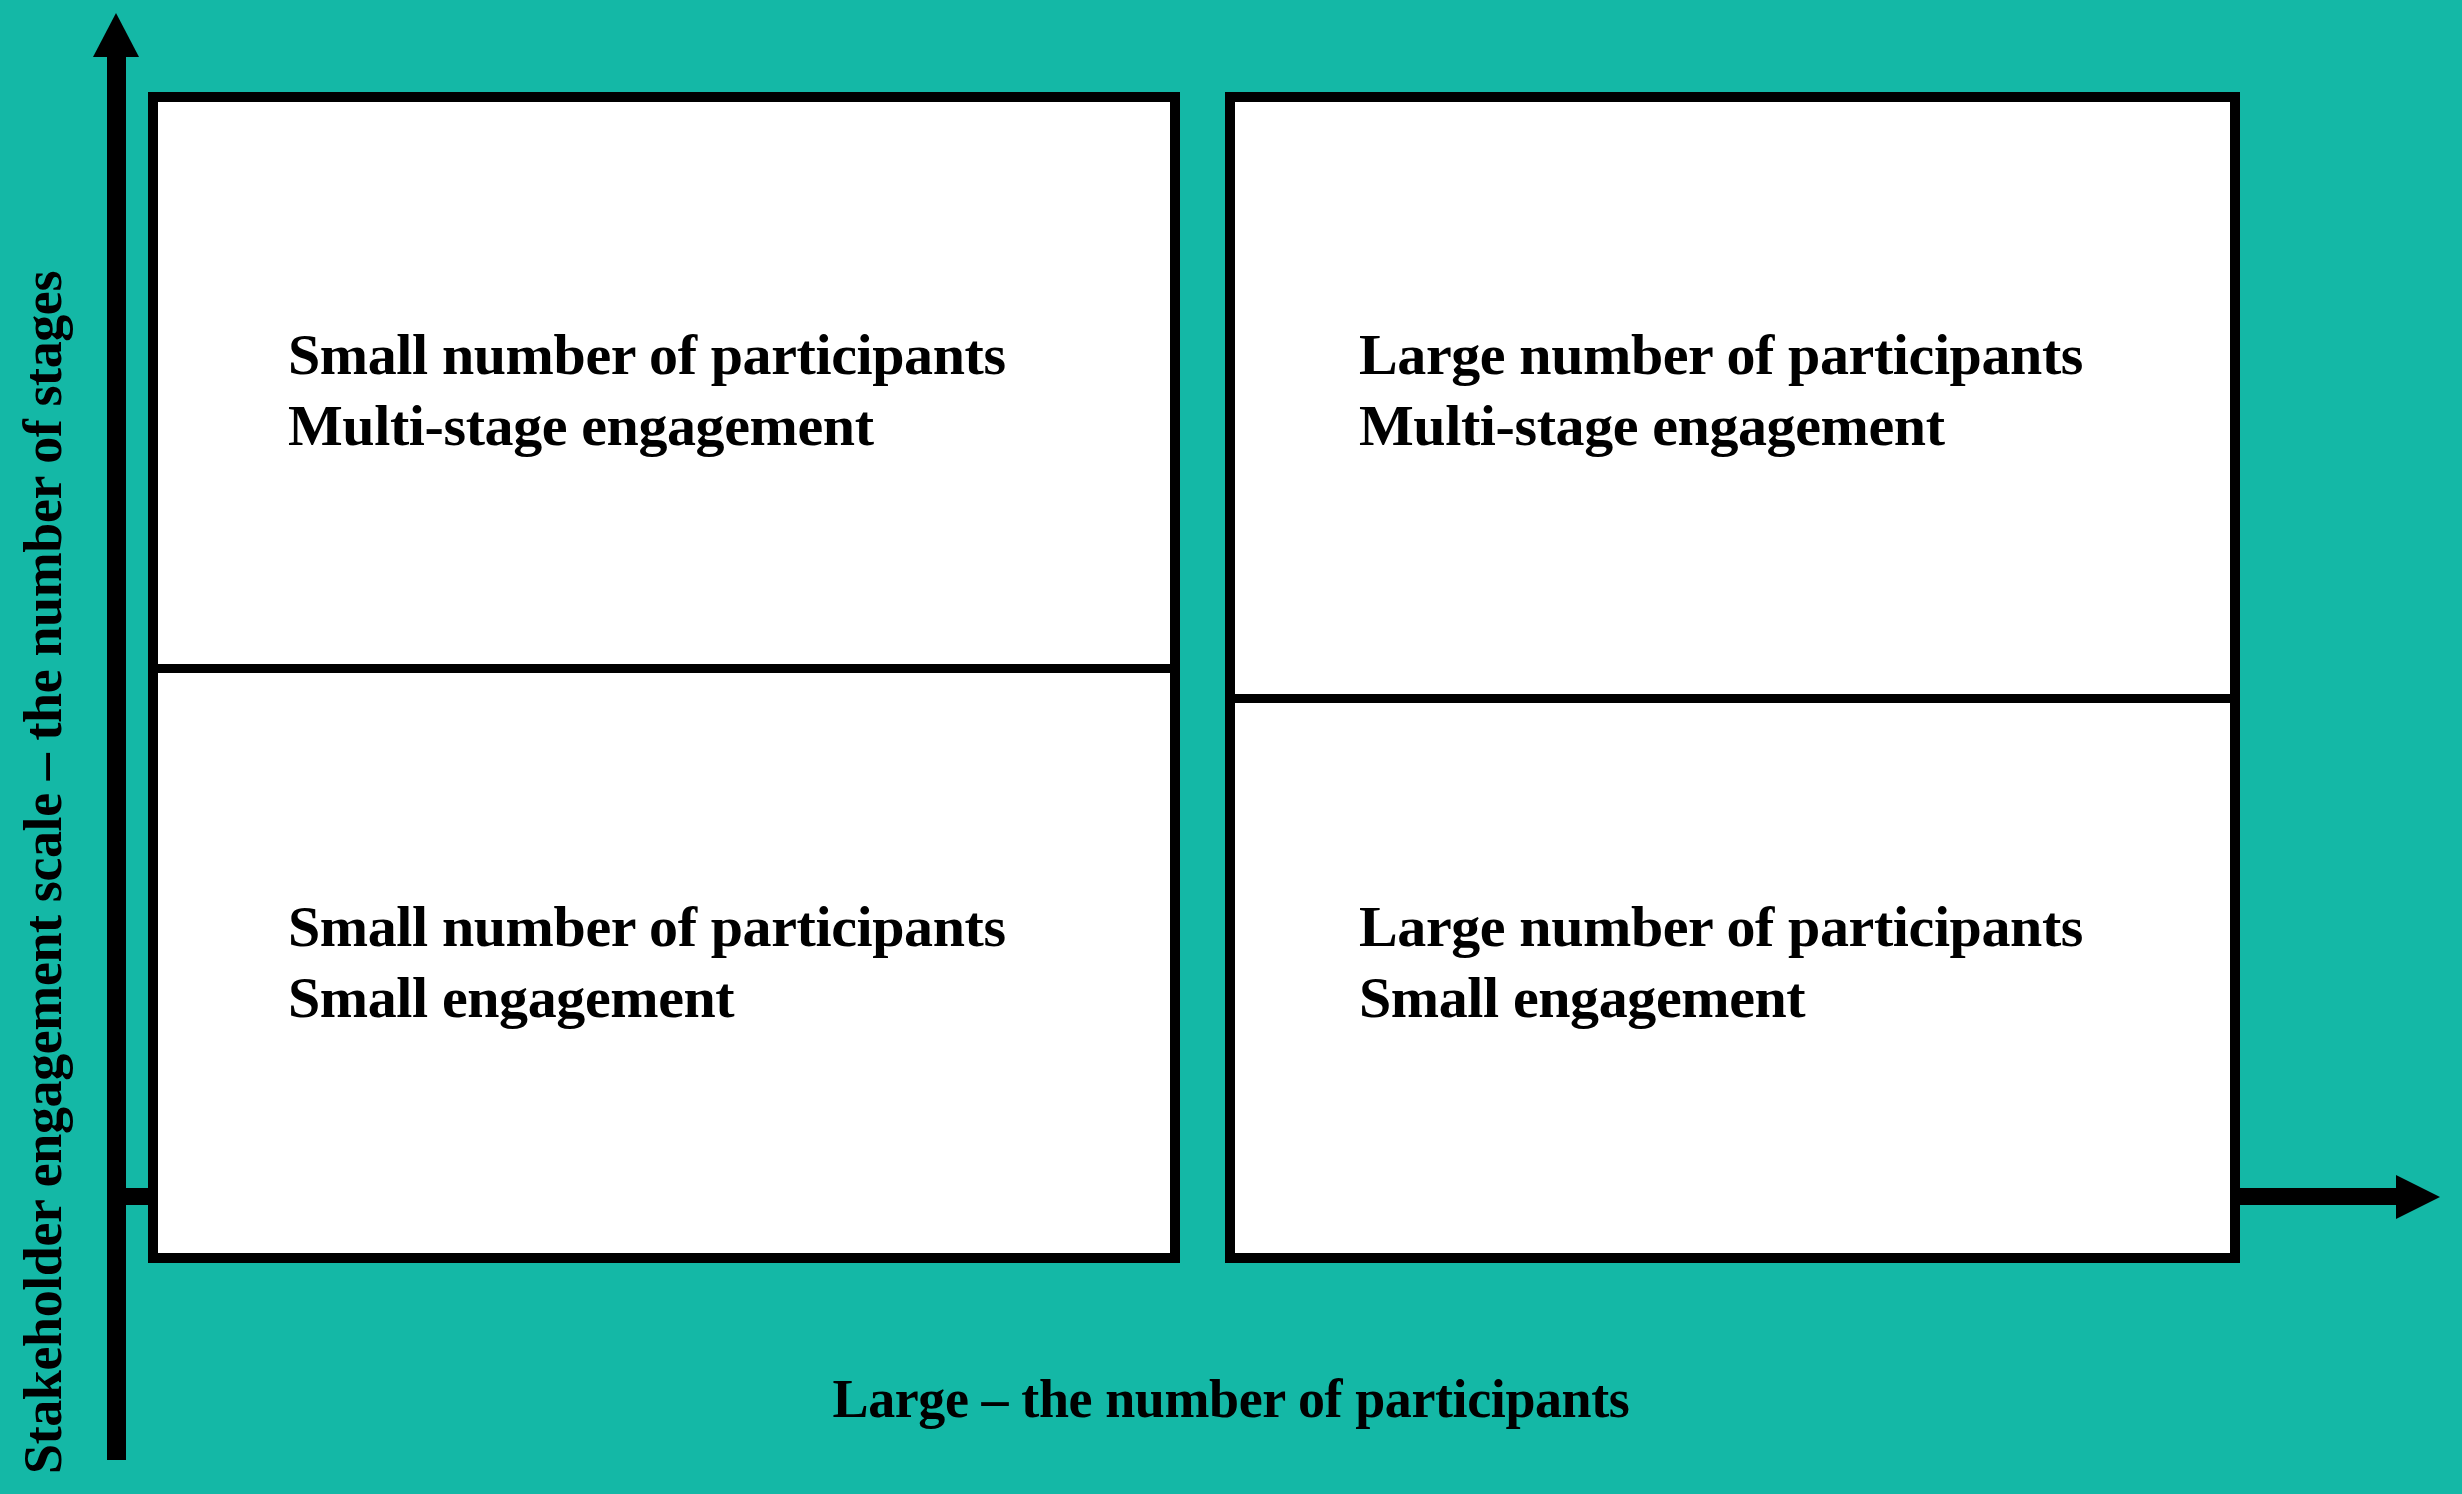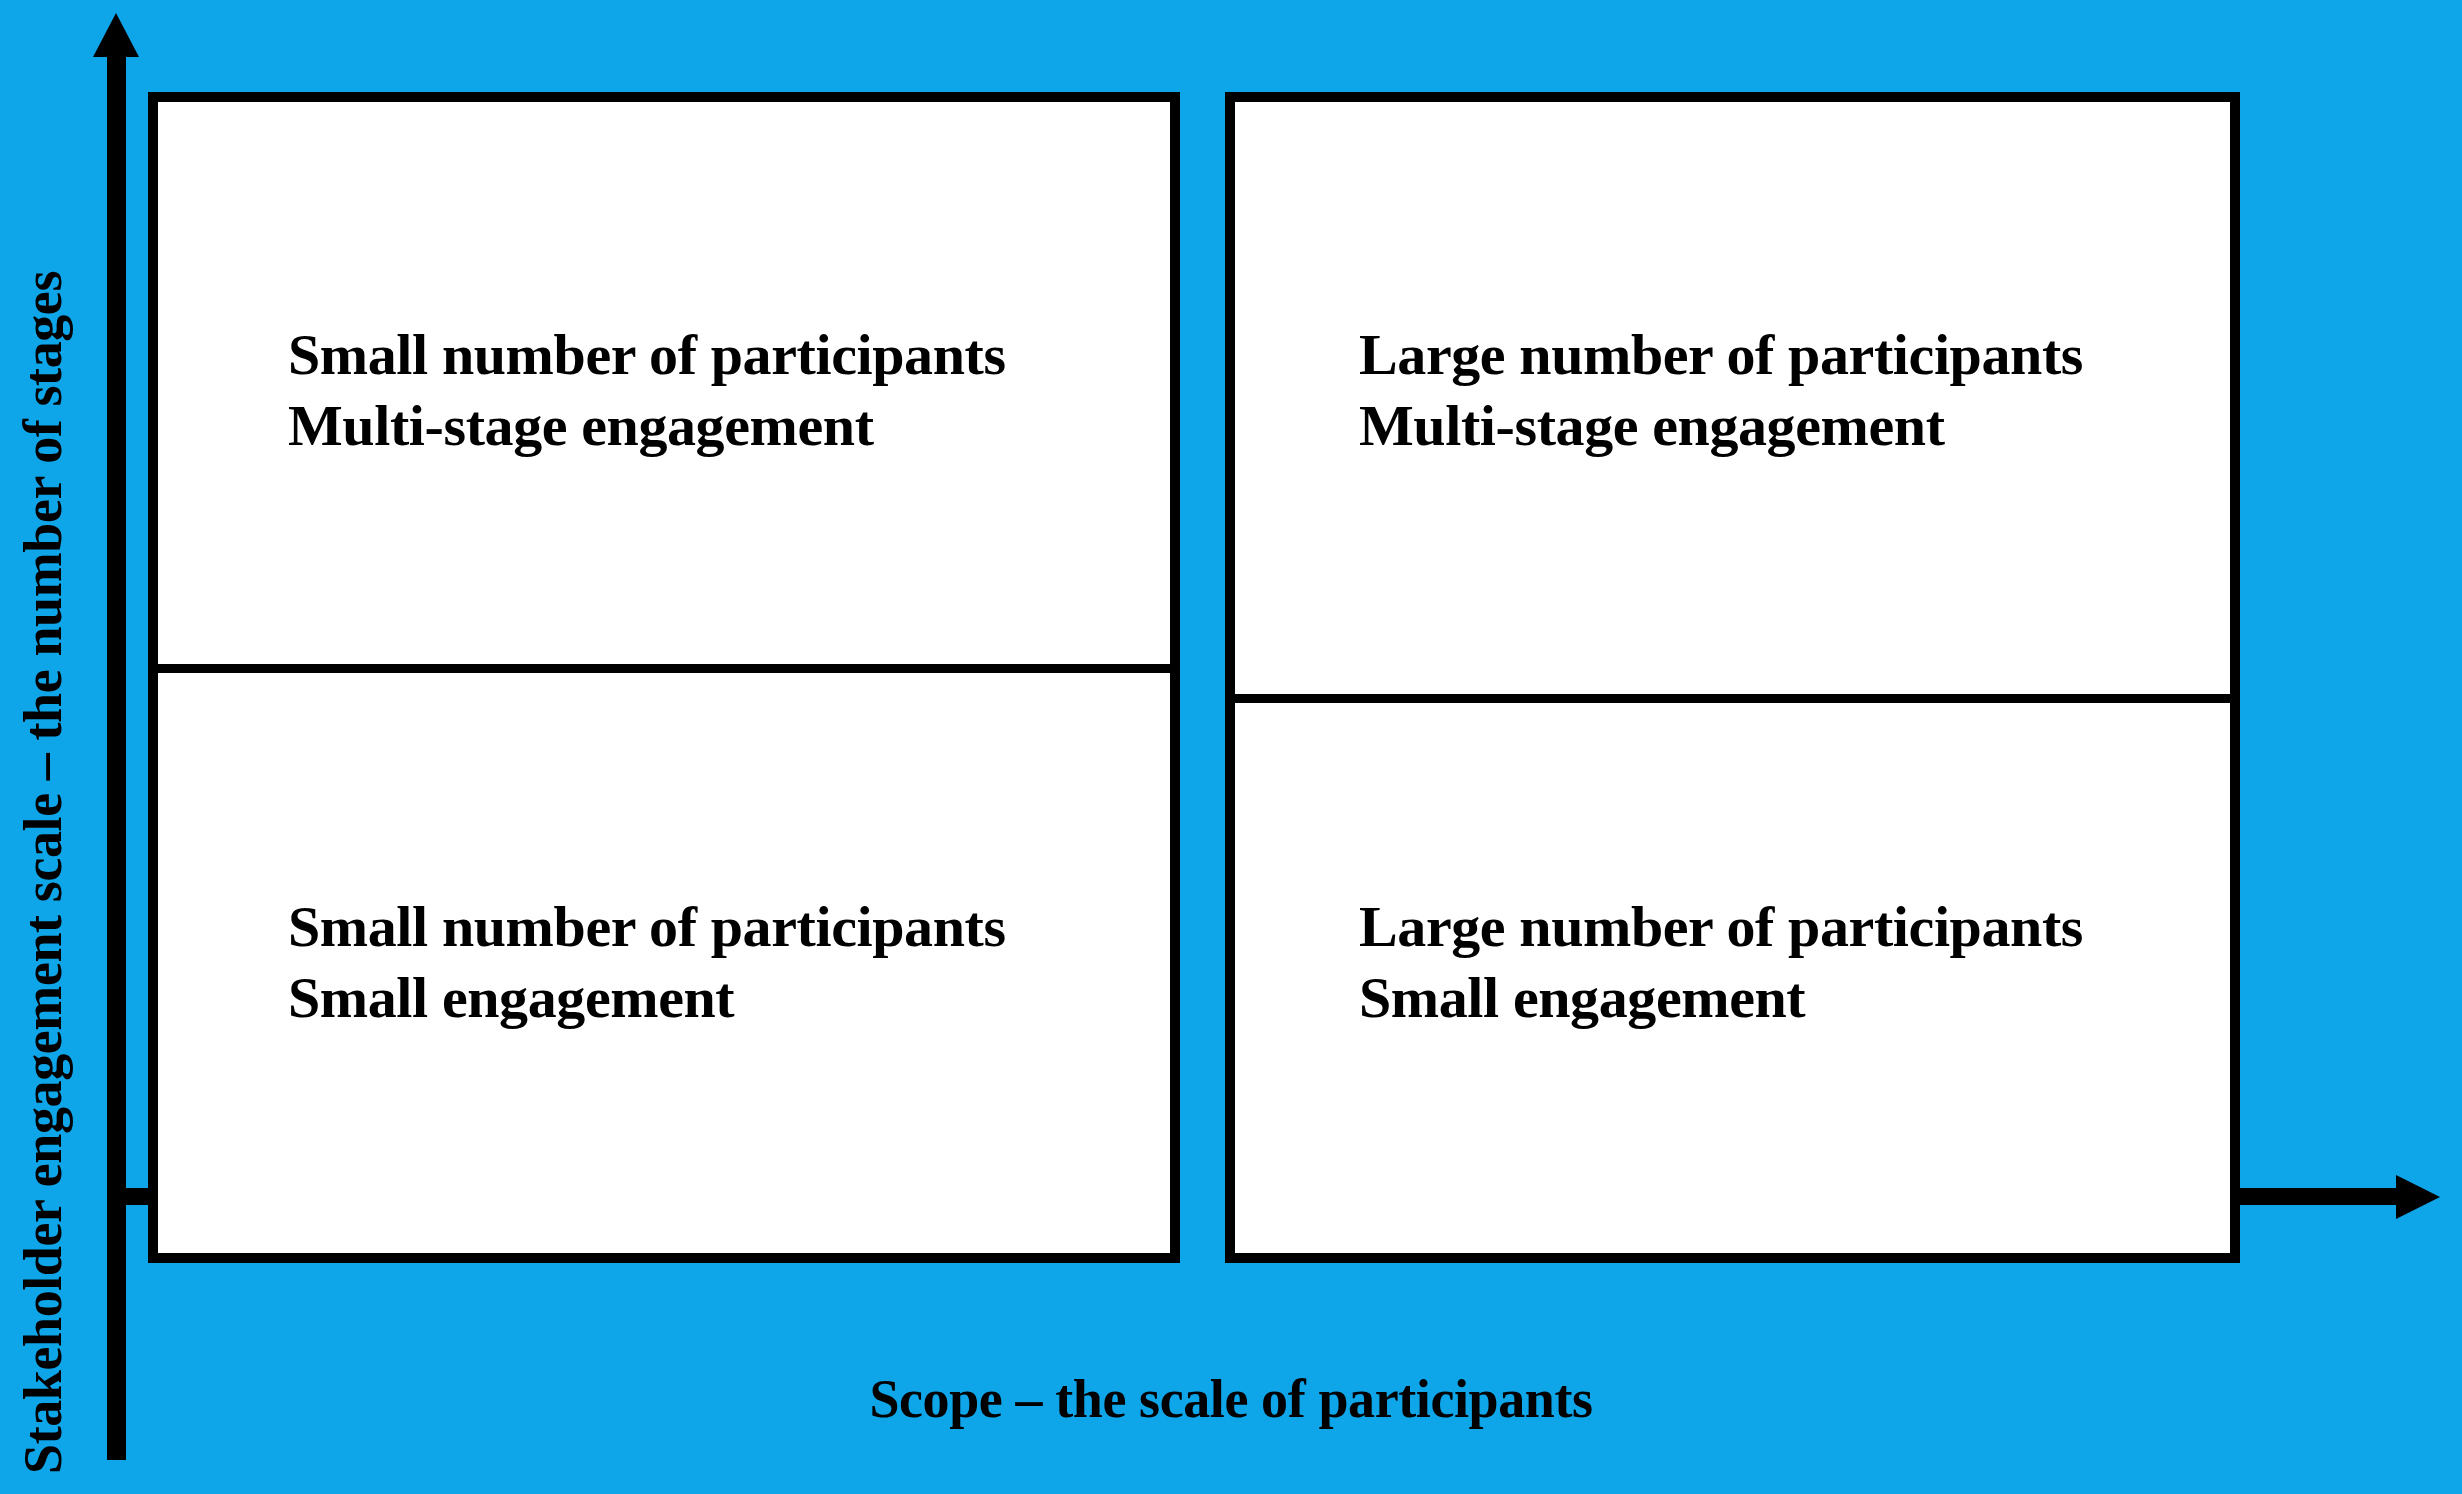--- a/index.html
+++ b/index.html
@@ -4,21 +4,21 @@
 <style>
   html, body {
     margin: 0;
     padding: 0;
     background: #ffffff;
   }
   #canvas {
     position: relative;
     width: 2462px;
     height: 1494px;
-    background: #0ea5e9;
+    background: #14b8a6;
     overflow: hidden;
     font-family: "Liberation Serif", "DejaVu Serif", serif;
   }
 
   
   .axis-line {
     position: absolute;
     background: #000000;
   }
   #y-axis-shaft {
@@ -173,16 +173,16 @@
     <div class="line">Small number of participants</div>
     <div class="line">Small engagement</div>
   </div>
 
   <div class="quad-text" id="text-bottom-right">
     <div class="line">Large number of participants</div>
     <div class="line">Small engagement</div>
   </div>
 
   <div id="y-axis-title">Stakeholder engagement scale – the number of stages</div>
-  <div id="x-axis-title">Scope – the scale of participants</div>
+  <div id="x-axis-title">Large – the number of participants</div>
 
 </div>
 
 
 </body></html>

